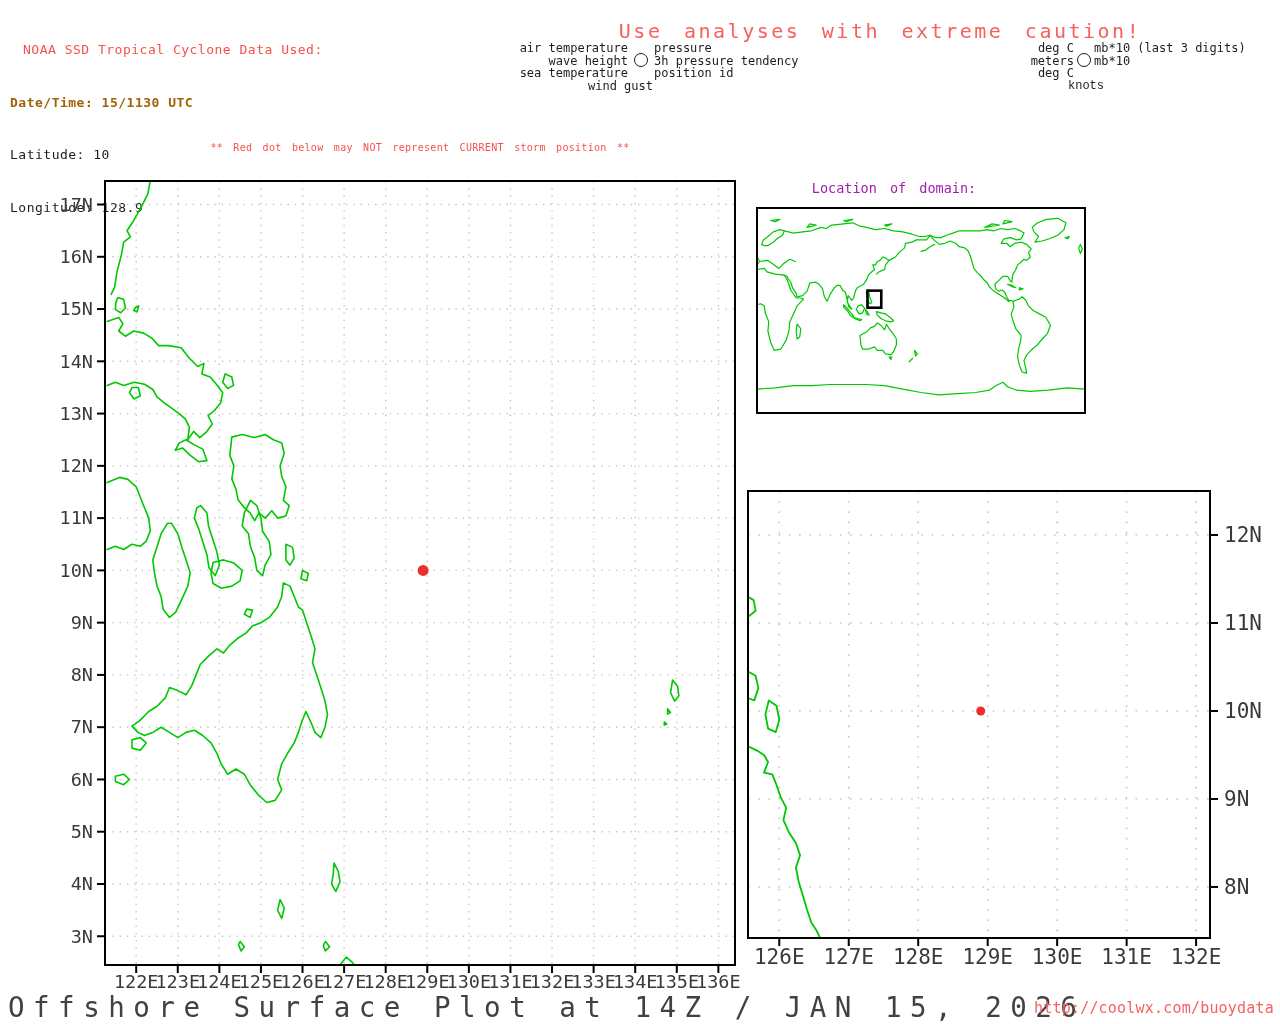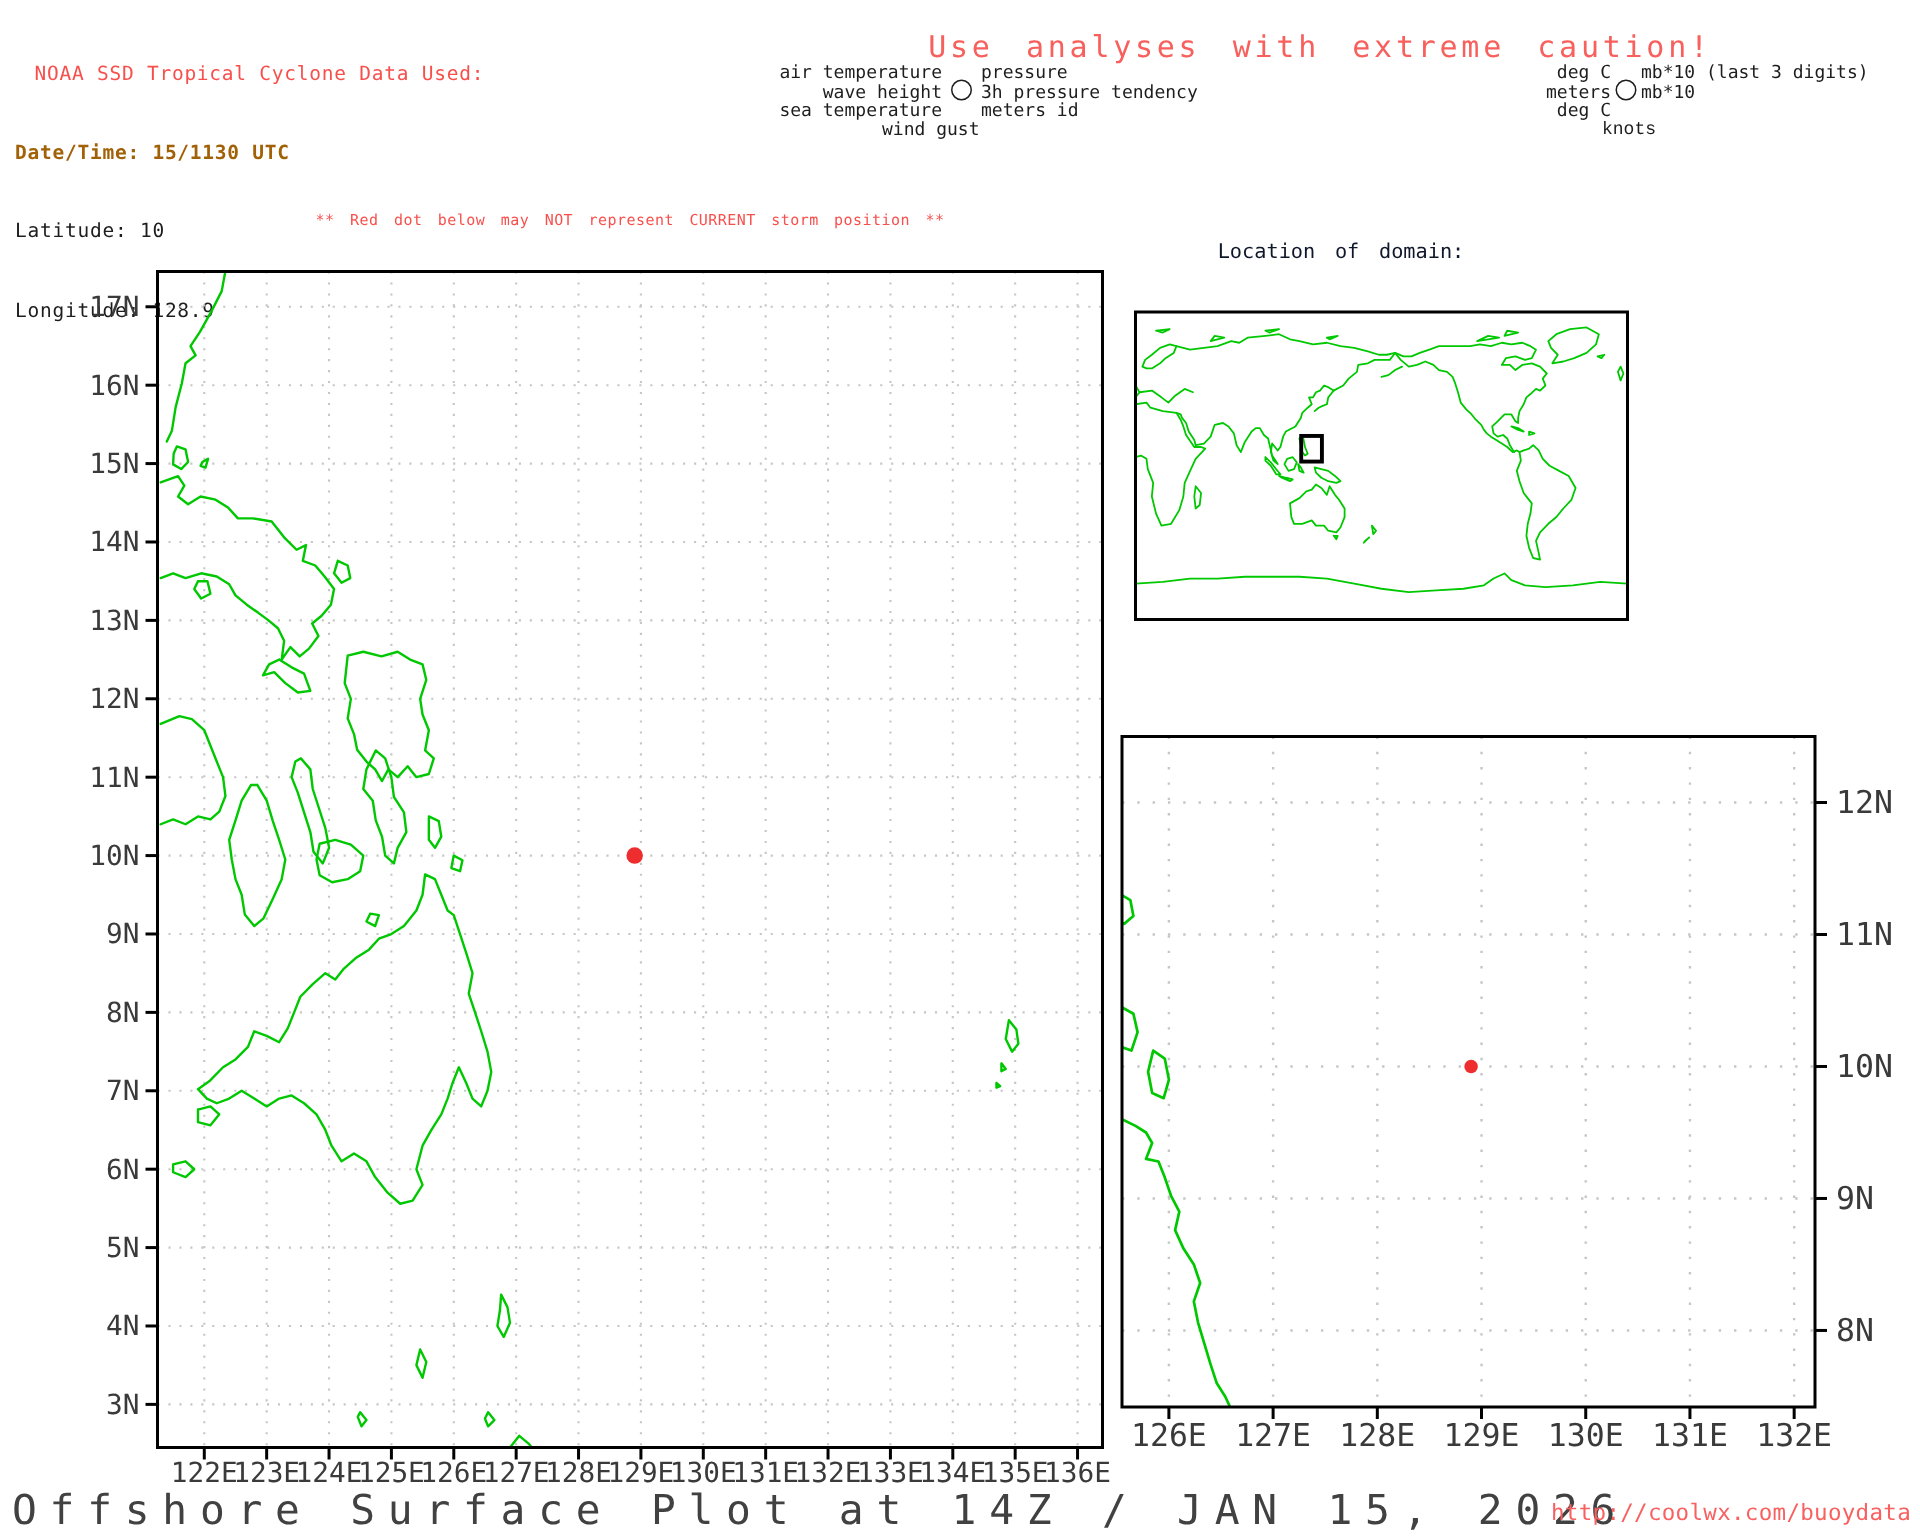--- a/index.html
+++ b/index.html
@@ -20,21 +20,21 @@
   #stn-legend .ll{width:210px;}
   #stn-legend .lm{width:26px;}
   #unit-legend{left:992px;top:41px;margin-left:36px;}
   #unit-legend .ll{width:46px;}
   #unit-legend .lm{width:20px;}
   .circle{width:12px;height:12px;border:1.5px solid #1d1d1d;border-radius:50%;background:#fff;}
   .wg-row{padding-left:170px;}
   .kn-row{padding-left:40px;font-family:Liberation Mono, monospace;}
   #warning{left:95px;top:142px;width:650px;text-align:center;font-size:10px;color:#f7504c;
            letter-spacing:0.3px;word-spacing:4px;white-space:nowrap;}
-  #inset-title{left:758px;top:160px;width:272px;text-align:center;font-size:13.5px;color:#0f172a;
+  #inset-title{left:758px;top:180px;width:272px;text-align:center;font-size:13.5px;color:#a21caf;
                word-spacing:5px;white-space:nowrap;}
   #footer-title{left:8px;top:991px;font-size:27.5px;color:#414141;letter-spacing:8.5px;white-space:nowrap;}
   #footer-url{left:1000px;top:999px;width:274px;text-align:right;font-size:15px;color:#f96060;
               letter-spacing:0.2px;white-space:nowrap;}
   svg{position:absolute;left:0;top:0;}
 </style>
 </head>
 <body>
 
 <div class="abs" id="hdr">
@@ -55,21 +55,21 @@
   <div class="lrow">
     <span class="ll">wave height</span>
     <span class="lm">
         <span class="circle"></span>
       </span>
     <span class="lr">3h pressure tendency</span>
   </div>
   <div class="lrow">
     <span class="ll">sea temperature</span>
     <span class="lm"></span>
-    <span class="lr">meters id</span>
+    <span class="lr">position id</span>
   </div>
   <div class="lrow wg-row">
     <span>wind gust</span>
   </div>
 </div>
 
 <div class="abs legend" id="unit-legend">
   <div class="lrow">
     <span class="ll">deg C</span>
     <span class="lm"></span>

